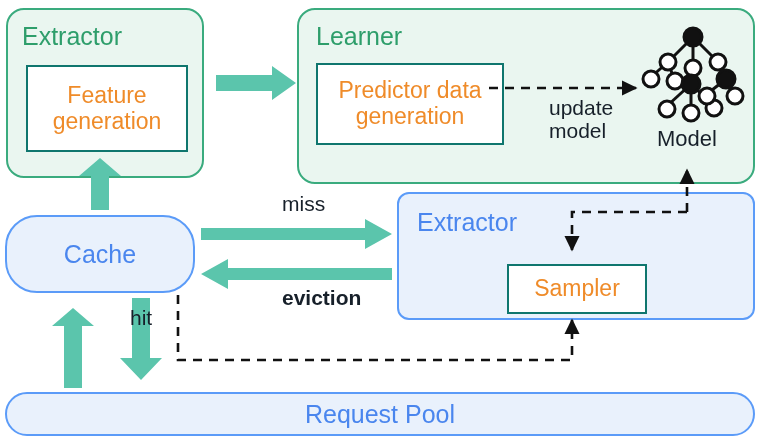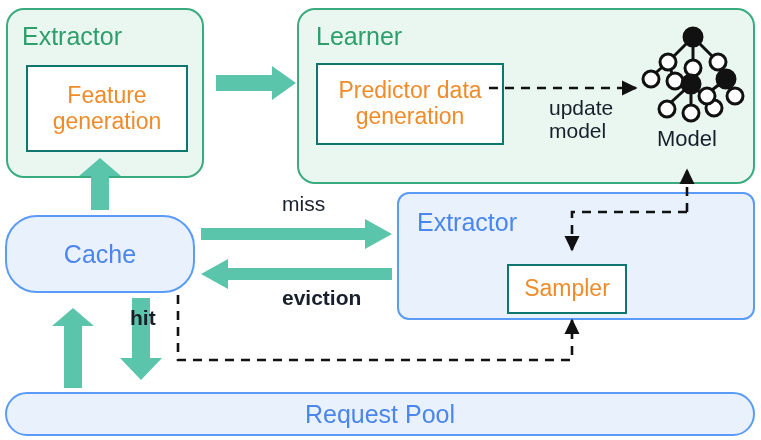--- a/index.html
+++ b/index.html
@@ -149,21 +149,21 @@
     </div>
     <div class="label-model" style="left:358px; top:118px;">Model</div>
   </div>
 
   <div class="box module-blue centerbox" style="left:5px; top:215px; width:190px; height:78px;">
     <div class="module-title" style="position:static;">Cache</div>
   </div>
 
   <div class="box module-blue" style="left:397px; top:192px; width:358px; height:128px;">
     <div class="module-title" style="left:18px; top:16px;">Extractor</div>
-    <div class="inner-orange" style="left:108px; top:70px; width:120px; height:50px;">Sampler</div>
+    <div class="inner-orange" style="left:108px; top:70px; width:140px; height:50px;">Sampler</div>
   </div>
 
   <div class="box module-blue centerbox" style="left:5px; top:392px; width:750px; height:44px;">
     <div class="module-title" style="position:static;">Request Pool</div>
   </div>
 
   <svg class="overlay" xmlns="http://www.w3.org/2000/svg">
     <defs>
       <marker id="dashhead" markerWidth="7" markerHeight="7" refX="5.4" refY="3.2" orient="auto" markerUnits="strokeWidth">
         <path d="M0,0.3 L6,3.2 L0,6.1 z" fill="#111111"></path>
@@ -208,15 +208,15 @@
     </g>
   </svg>
 
   <div class="label" style="left:505px; top:96px; width:110px;">update
 model</div>
 
   <div class="label" style="left:238px; top:192px; width:110px;">miss</div>
 
   <div class="label" style="left:238px; top:286px; width:130px;font-weight:bold;">eviction</div>
 
-  <div class="label" style="left:86px; top:306px; width:44px;font-weight:bold;">hit</div>
+  <div class="label" style="left:86px; top:306px; width:44px;">hit</div>
 
 </div>
 
 </body></html>

